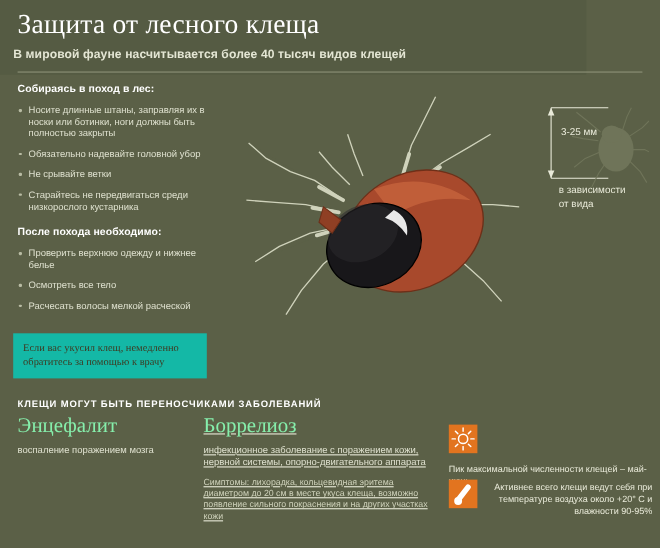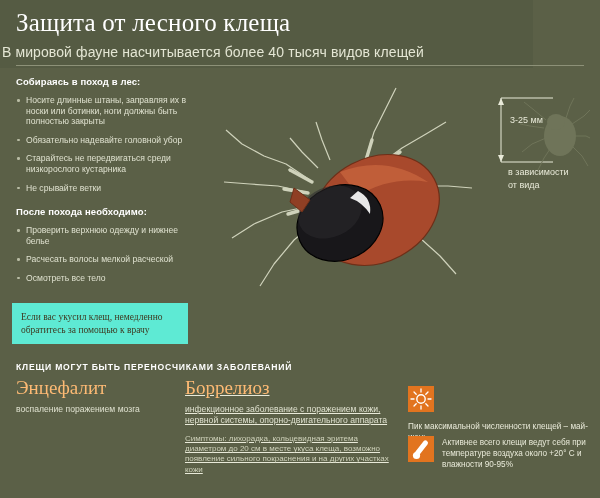--- a/index.html
+++ b/index.html
@@ -15,22 +15,22 @@
 
   
   .header{position:absolute;left:0;top:0;width:499px;height:68px;background:#555b43;padding-left:34px;}
   .title{
     position:absolute;left:16px;top:8px;
     font-family:"Liberation Serif", serif;
     font-size:25px;line-height:30px;color:#ffffff;
     letter-spacing:.2px;
   }
   .subtitle{
-    position:absolute;left:2px;top:44px;
-    font-size:14px;color:#e4e6d4;letter-spacing:.1px;
+    position:absolute;left:12px;top:44px;
+    font-size:11px;color:#e4e6d4;letter-spacing:.1px;font-weight:bold;
   }
   .hdr-rule{position:absolute;left:16px;top:65px;width:568px;height:1px;background:#8d9178;}
 
   
   .rec{position:absolute;left:16px;top:76px;width:178px;}
   .rec-h{
     font-size:9px;font-weight:bold;letter-spacing:.9px;
     color:#ffffff;margin:0 0 9px 0;
     font-stretch:condensed;
   }
@@ -45,21 +45,21 @@
     font-size:8.6px;line-height:10.6px;color:#dfe1cf;
   }
   ul.blist li::before{
     content:"";position:absolute;left:1px;top:4px;
     width:2.5px;height:2.5px;border-radius:50%;background:#b9bca4;
   }
 
   
   .alert{
     position:absolute;left:12px;top:303px;width:176px;
-    background:#5eead4;color:#3e3a22;
+    background:#14b8a6;color:#3e3a22;
     font-family:"Liberation Serif", serif;
     font-size:9.5px;line-height:12.5px;
     padding:8px 9px;box-sizing:border-box;
   }
 
   
   .scale-label{
     position:absolute;left:470px;top:115px;
     font-size:9px;color:#e9ead9;margin-left:40px;
   }
@@ -72,29 +72,29 @@
   .bottom{position:absolute;left:0;top:352px;width:600px;height:146px;}
   .bot-h{
     position:absolute;left:16px;top:10px;
     font-size:8.6px;font-weight:bold;letter-spacing:.8px;color:#ffffff;
   }
   .disease{position:absolute;}
   .d1{left:16px;top:24px;width:160px;}
   .d2{left:185px;top:24px;width:205px;text-decoration:underline;}
   .d-name{
     font-family:"Liberation Serif", serif;
-    font-size:19px;line-height:23px;color:#fdba74;margin:0 0 5px 0;
+    font-size:19px;line-height:23px;color:#86efac;margin:0 0 5px 0;
   }
   .d-desc{font-size:8.6px;line-height:11px;color:#dfe1cf;margin:0 0 8px 0;}
   .d-sym{font-size:8px;line-height:10.2px;color:#cfd2bb;margin:0;}
 
   
   .fact{position:absolute;display:flex;gap:8px;align-items:flex-start;}
   .f1{left:408px;top:386px;width:185px;flex-direction:column;}
-  .f2{left:408px;top:436px;width:185px;}
+  .f2{left:408px;top:436px;width:185px;text-align:right;}
   .ficon{
     width:26px;height:26px;flex:0 0 26px;background:#e2741f;
     position:relative;
   }
   .ftext{font-size:8.2px;line-height:11px;color:#e9ead9;padding-top:1px;}
 
   svg{display:block;}
   .tickwrap{position:absolute;left:190px;top:60px;width:300px;height:300px;}
   .minitick{position:absolute;left:520px;top:96px;width:70px;height:80px;}
   .dim{position:absolute;left:495px;top:94px;width:60px;height:72px;}
@@ -150,28 +150,28 @@
 
       <path d="M120 140 L104 128 L100 142 L112 152 Z" fill="#8f3f24" stroke="#6e2f18" stroke-width="1"></path>
     </svg>
   </div>
 
   <div class="rec">
     <div class="rec-sub">Собираясь в поход в лес:</div>
     <ul class="blist">
       <li>Носите длинные штаны, заправляя их в носки или ботинки, ноги должны быть полностью закрыты</li>
       <li>Обязательно надевайте головной убор</li>
+      <li>Не срывайте ветки</li>
       <li>Старайтесь не передвигаться среди низкорослого кустарника</li>
-      <li>Не срывайте ветки</li>
     </ul>
     <div class="rec-sub second">После похода необходимо:</div>
     <ul class="blist">
       <li>Проверить верхнюю одежду и нижнее белье</li>
+      <li>Осмотреть все тело</li>
       <li>Расчесать волосы мелкой расческой</li>
-      <li>Осмотреть все тело</li>
     </ul>
   </div>
 
   <div class="alert">Если вас укусил клещ, немедленно обратитесь за помощью к врачу</div>
 
   <div class="dim">
     <svg width="60" height="72" viewBox="0 0 60 72">
       <g stroke="#e9ead9" stroke-width="1" fill="none">
         <line x1="6" y1="4" x2="6" y2="68"></line>
         <line x1="6" y1="4" x2="58" y2="4"></line>

